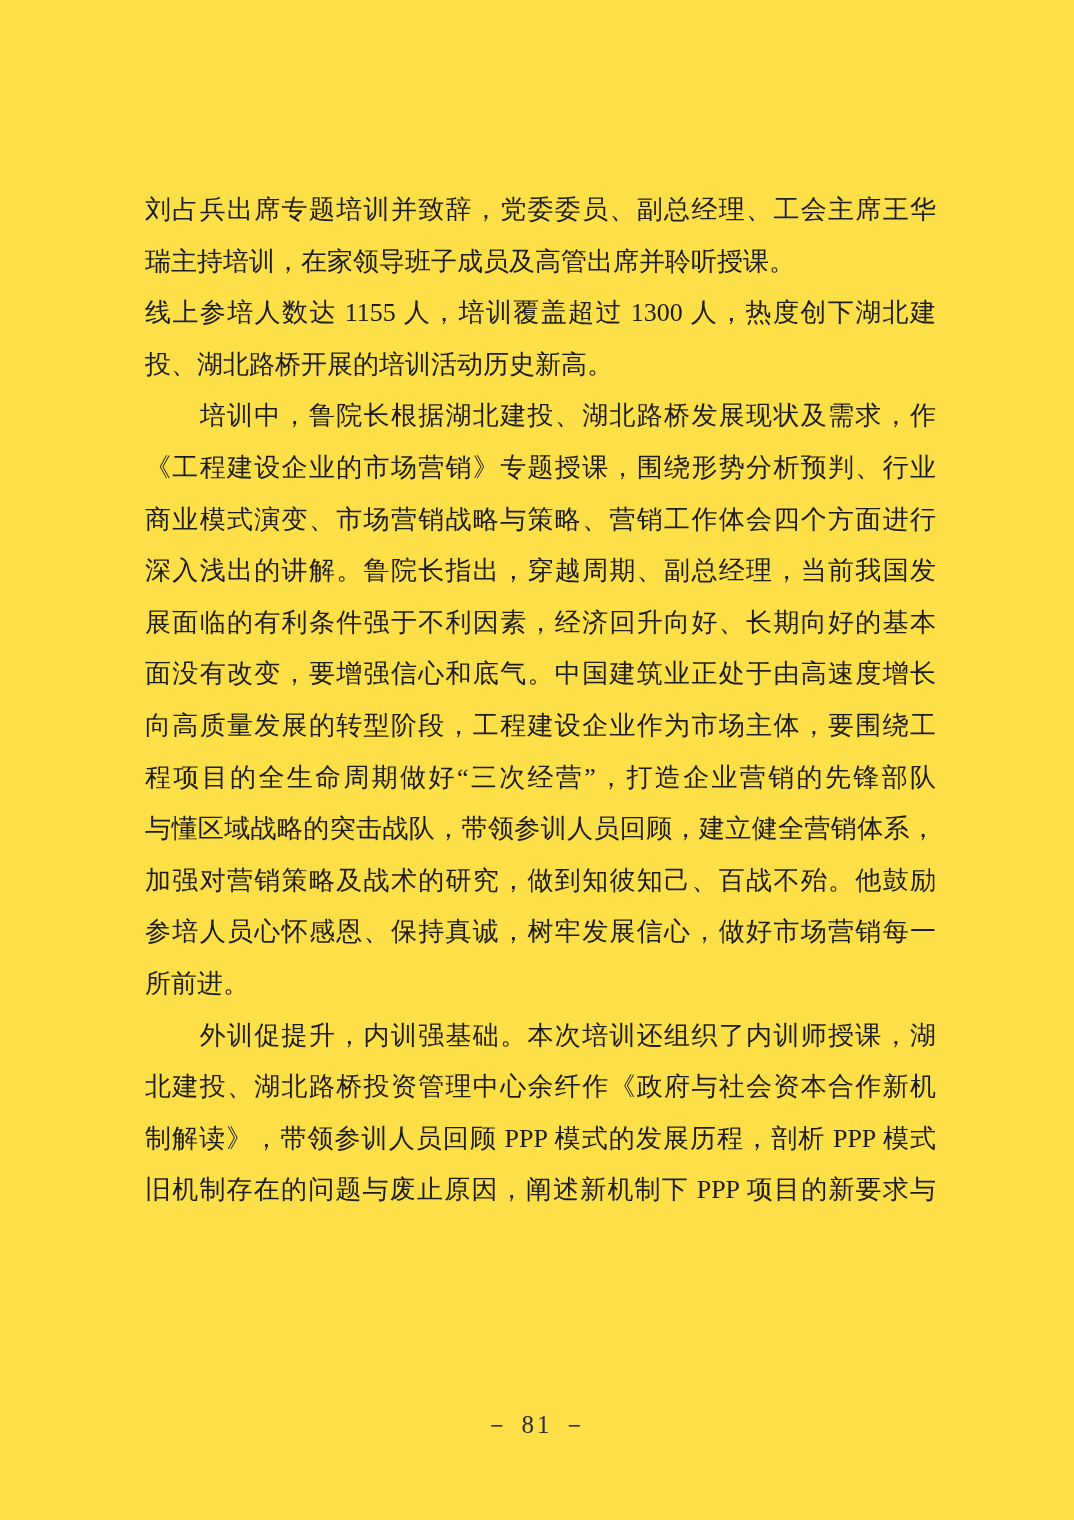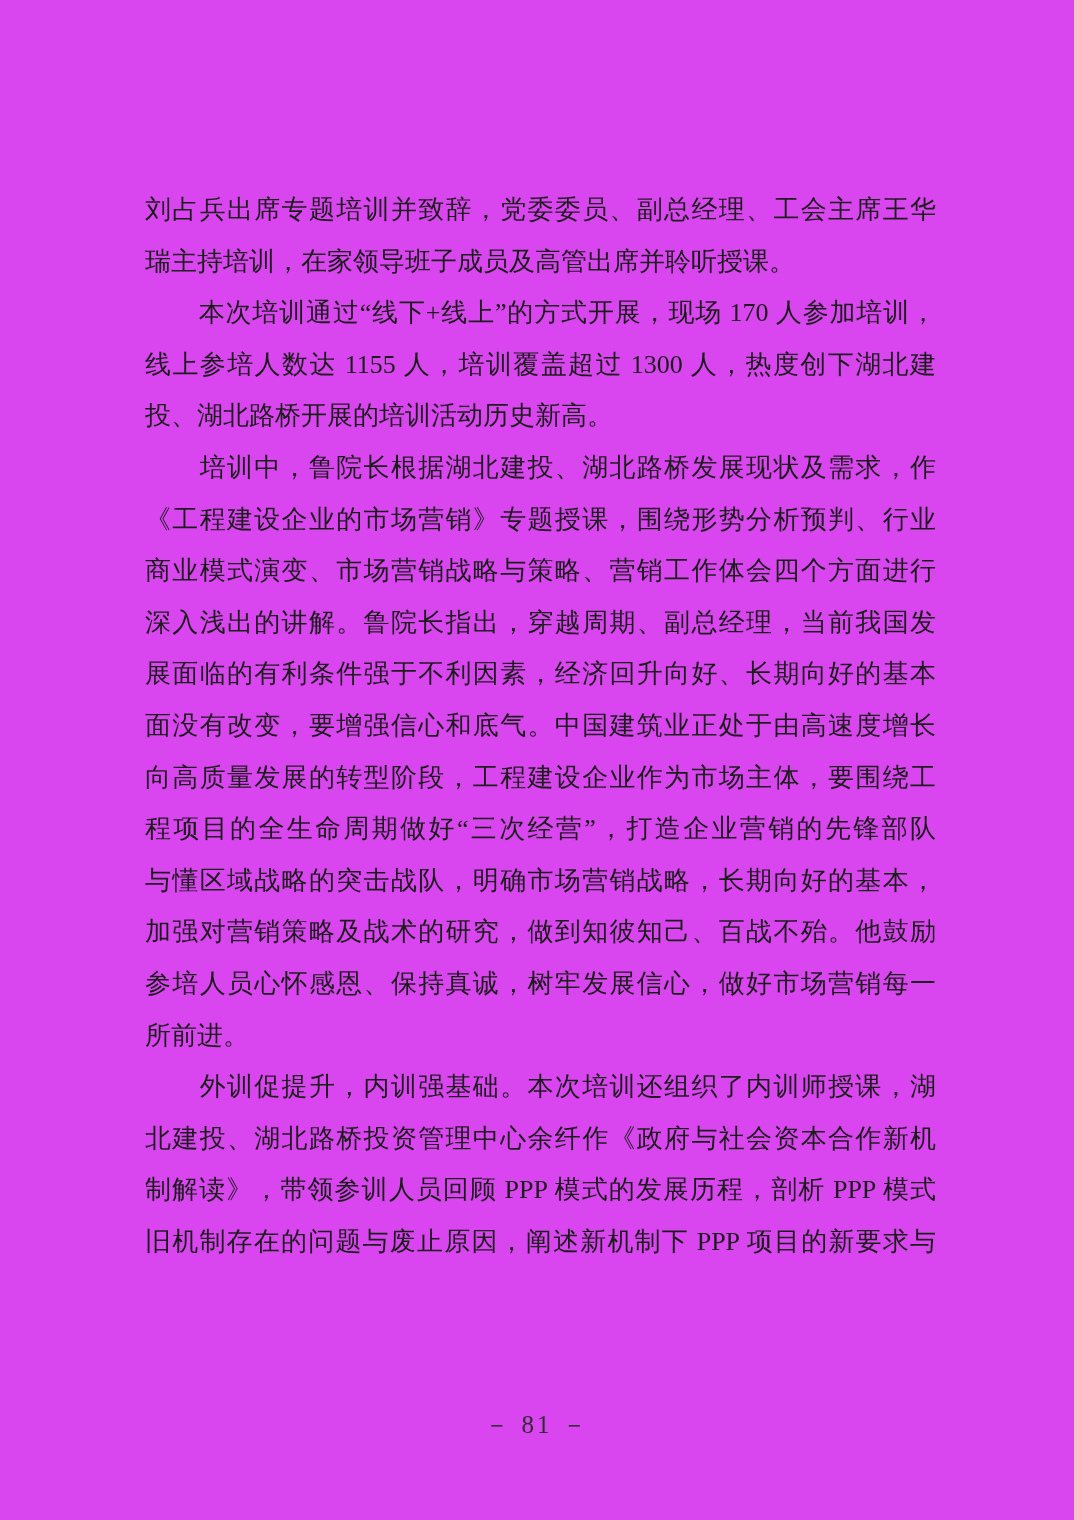--- a/index.html
+++ b/index.html
@@ -4,21 +4,21 @@
 <style>
   html, body {
     margin: 0;
     padding: 0;
     background: #ffffff;
   }
   .page {
     position: relative;
     width: 1074px;
     height: 1520px;
-    background: #d946ef;
+    background: #fde047;
     overflow: hidden;
   }
   .text-block {
     position: absolute;
     left: 145px;
     top: 184px;
     width: 791px;
     font-family: "Liberation Serif", "DejaVu Serif", serif;
     font-size: 26px;
     line-height: 51.6px;
@@ -47,32 +47,31 @@
     letter-spacing: 3px;
   }
 </style>
 </head>
 <body>
 
 <div class="page">
   <div class="text-block">
     <div class="ln">刘占兵出席专题培训并致辞，党委委员、副总经理、工会主席王华</div>
     <div class="ln end">瑞主持培训，在家领导班子成员及高管出席并聆听授课。</div>
-    <div class="ln">　　本次培训通过“线下+线上”的方式开展，现场 170 人参加培训，</div>
     <div class="ln">线上参培人数达 1155 人，培训覆盖超过 1300 人，热度创下湖北建</div>
     <div class="ln end">投、湖北路桥开展的培训活动历史新高。</div>
     <div class="ln">　　培训中，鲁院长根据湖北建投、湖北路桥发展现状及需求，作</div>
     <div class="ln">《工程建设企业的市场营销》专题授课，围绕形势分析预判、行业</div>
     <div class="ln">商业模式演变、市场营销战略与策略、营销工作体会四个方面进行</div>
     <div class="ln">深入浅出的讲解。鲁院长指出，穿越周期、副总经理，当前我国发</div>
     <div class="ln">展面临的有利条件强于不利因素，经济回升向好、长期向好的基本</div>
     <div class="ln">面没有改变，要增强信心和底气。中国建筑业正处于由高速度增长</div>
     <div class="ln">向高质量发展的转型阶段，工程建设企业作为市场主体，要围绕工</div>
     <div class="ln">程项目的全生命周期做好“三次经营”，打造企业营销的先锋部队</div>
-    <div class="ln">与懂区域战略的突击战队，明确市场营销战略，长期向好的基本，</div>
+    <div class="ln">与懂区域战略的突击战队，带领参训人员回顾，建立健全营销体系，</div>
     <div class="ln">加强对营销策略及战术的研究，做到知彼知己、百战不殆。他鼓励</div>
     <div class="ln">参培人员心怀感恩、保持真诚，树牢发展信心，做好市场营销每一</div>
     <div class="ln end">所前进。</div>
     <div class="ln">　　外训促提升，内训强基础。本次培训还组织了内训师授课，湖</div>
     <div class="ln">北建投、湖北路桥投资管理中心余纤作《政府与社会资本合作新机</div>
     <div class="ln">制解读》，带领参训人员回顾 PPP 模式的发展历程，剖析 PPP 模式</div>
     <div class="ln">旧机制存在的问题与废止原因，阐述新机制下 PPP 项目的新要求与</div>
   </div>
   <div class="page-number">－ 81 －</div>
 </div>

